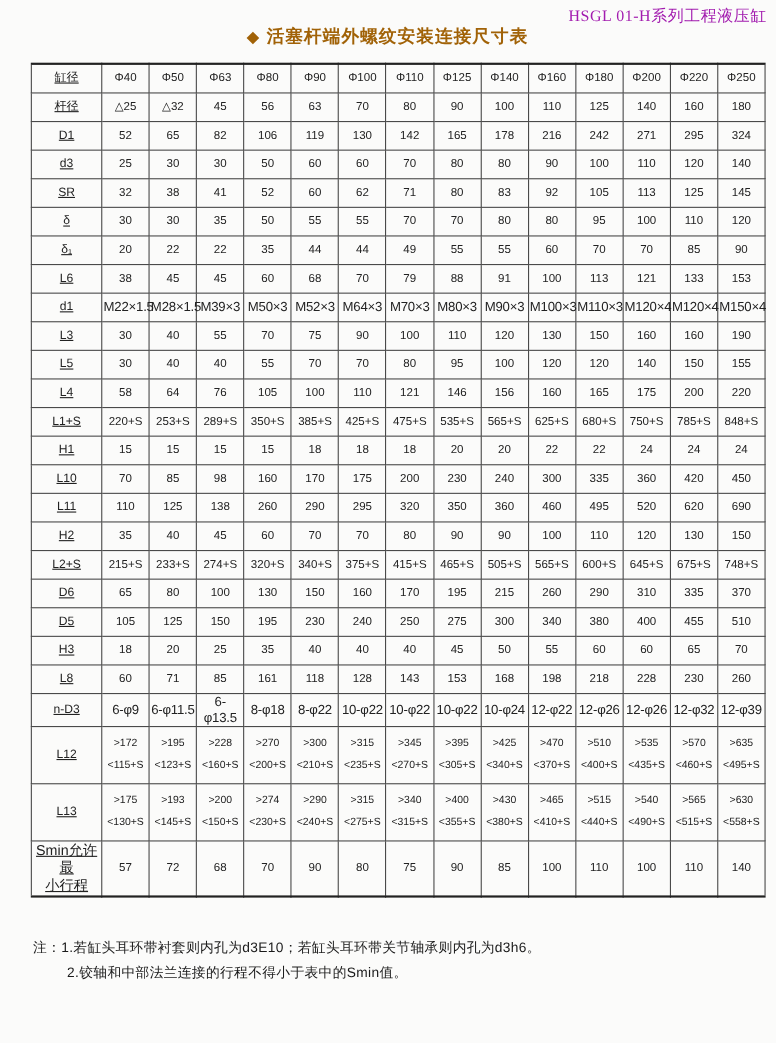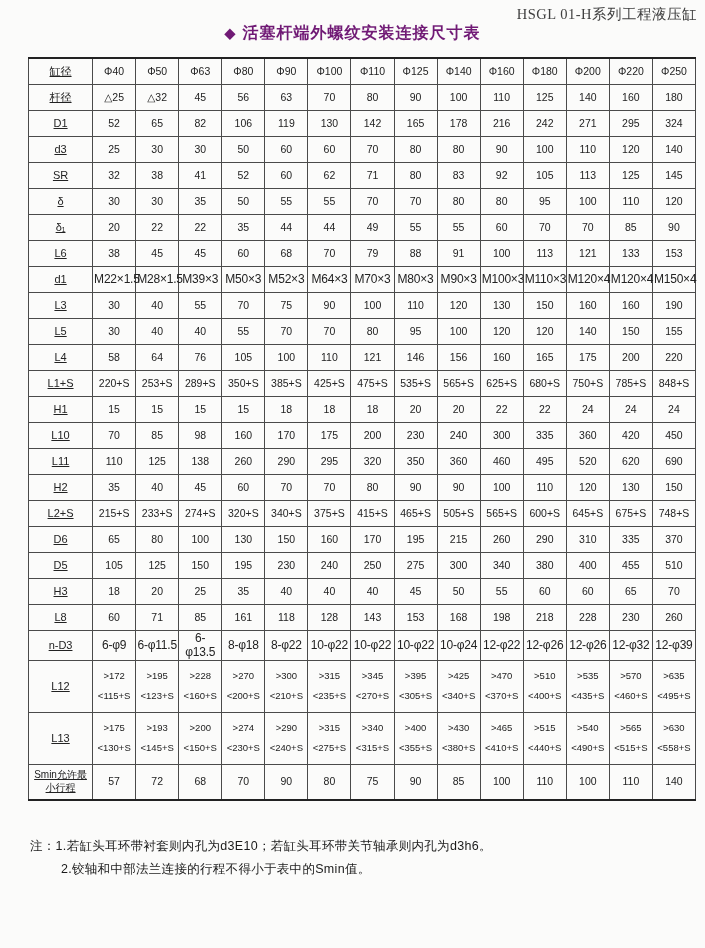--- a/index.html
+++ b/index.html
@@ -15,29 +15,29 @@
     height: 948px;
     overflow: hidden;
   }
   .header-right {
     position: absolute;
     top: 5px;
     right: 8px;
     font-family: "Liberation Serif", serif;
     font-size: 14.5px;
     letter-spacing: 0.5px;
-    color: #404040;
+    color: #a21caf;
   }
   .title-row {
     margin-top: 23px;
     text-align: center;
     font-size: 16px;
     font-weight: bold;
     letter-spacing: 1px;
-    color: #701a75;
+    color: #a16207;
   }
   .title-row .bullet { margin-right: 6px; font-size: 14px; }
   table.dim-table {
     margin: 13px 0 0 28px;
     border-collapse: collapse;
     table-layout: fixed;
     width: 668px;
     border-top: 2px solid #222;
     border-bottom: 2px solid #222;
   }
@@ -53,21 +53,21 @@
     font-size: 10.5px;
     line-height: 1.2;
     white-space: pre-line;
     color: #222;
   }
   .dim-table th { font-size: 11px; text-decoration: underline; }
   .dim-table td.compact { font-size: 12px; letter-spacing: -0.2px; }
   .dim-table tr.tall td, .dim-table tr.tall th { height: 51px; }
   .dim-table tr.tall td { font-size: 9.5px; line-height: 2.1; }
   .dim-table tr.tall-label td, .dim-table tr.tall-label th { height: 34px; }
-  .dim-table tr.tall-label th { font-size: 10px; line-height: 1.25; }
+  .dim-table tr.tall-label th { font-size: 13px; line-height: 1.25; }
   .notes {
     margin: 34px 0 0 30px;
     font-size: 12.5px;
     line-height: 1.85;
     color: #1a1a1a;
     letter-spacing: 0.3px;
   }
   .note-line { display: flex; }
   .note-prefix { flex: 0 0 auto; }
   .note-text { flex: 0 0 auto; }

